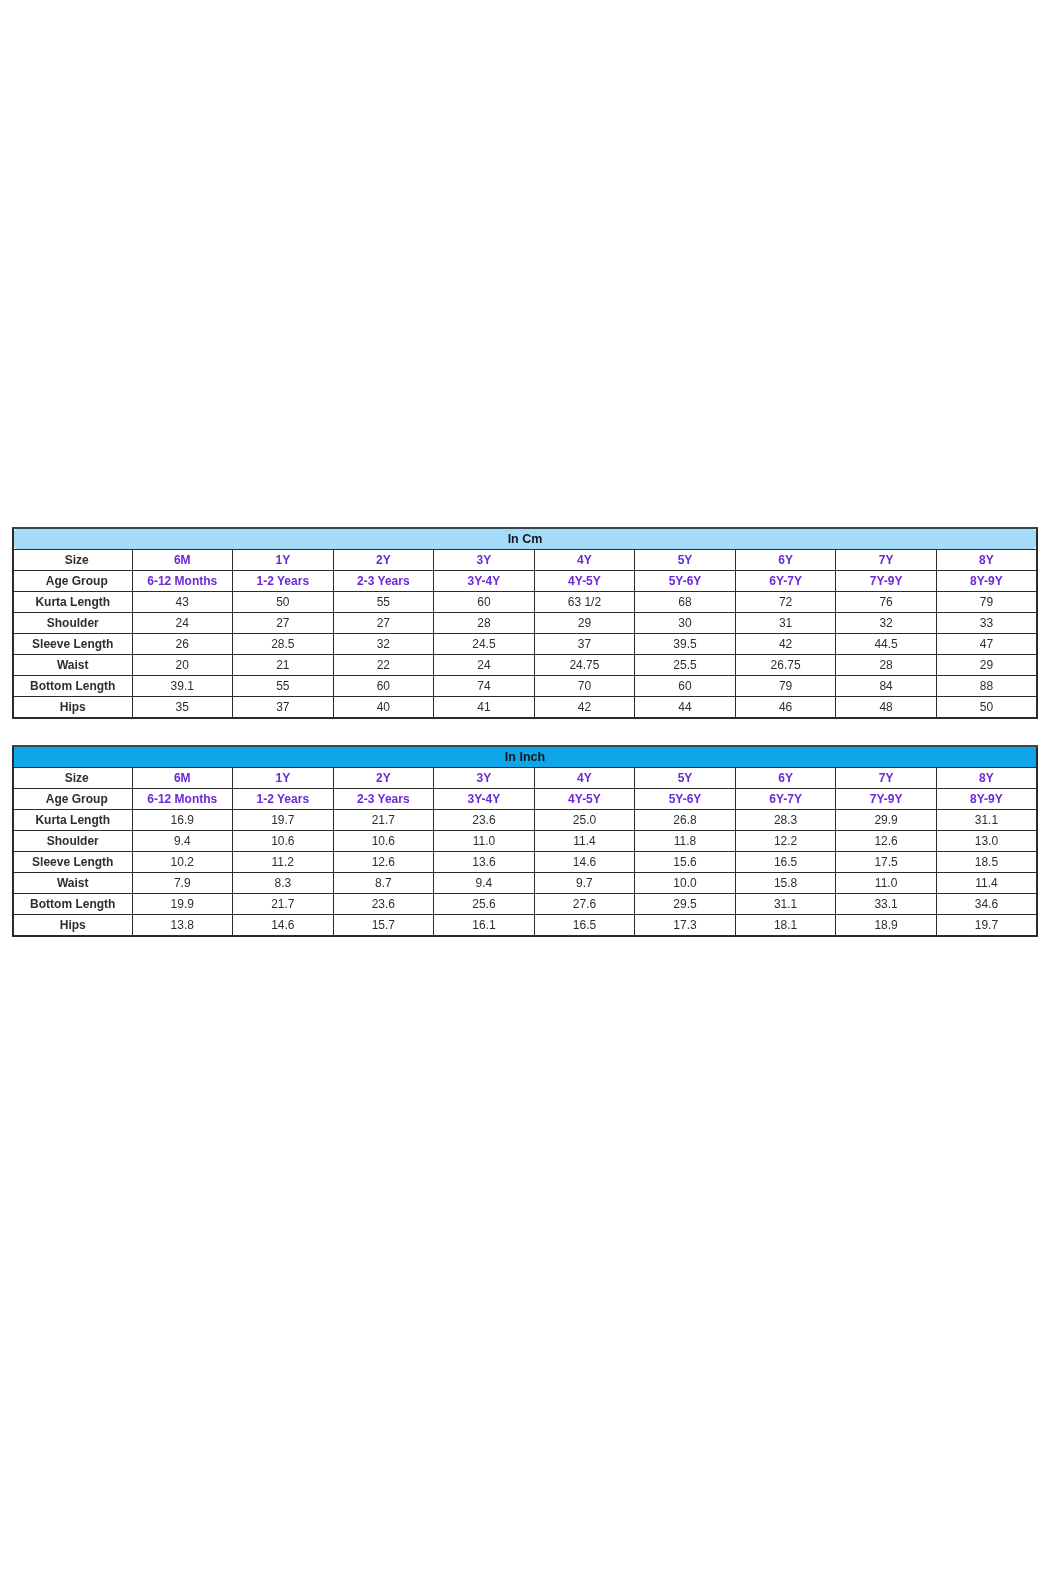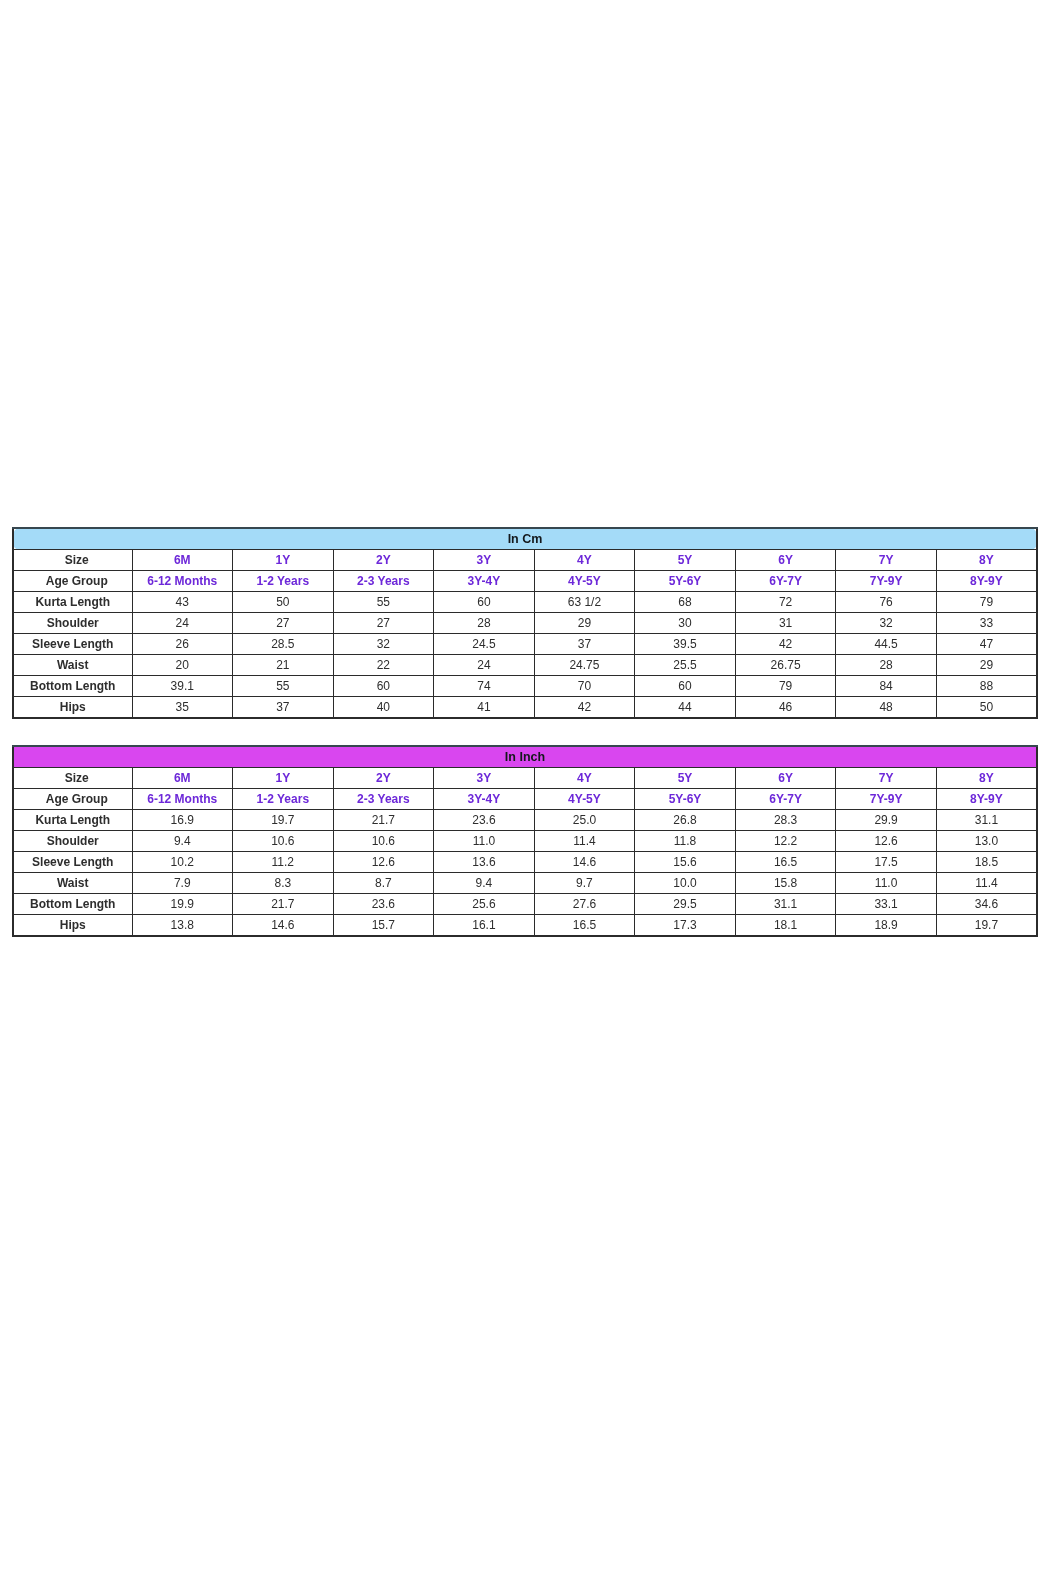--- a/index.html
+++ b/index.html
@@ -193,21 +193,21 @@
         <col>
         <col>
         <col>
         <col>
         <col>
         <col>
         <col>
     </colgroup>
     <thead>
       <tr>
-        <th class="table-title" colspan="10" style="background: #d946ef;">In Inch</th>
+        <th class="table-title" colspan="10" style="background: #0ea5e9;">In Inch</th>
       </tr>
     </thead>
     <tbody>
         <tr>
           <td class="row-label center">Size</td>
           <td class="cell bold">6M</td>
           <td class="cell bold">1Y</td>
           <td class="cell bold">2Y</td>
           <td class="cell bold">3Y</td>
           <td class="cell bold">4Y</td>

